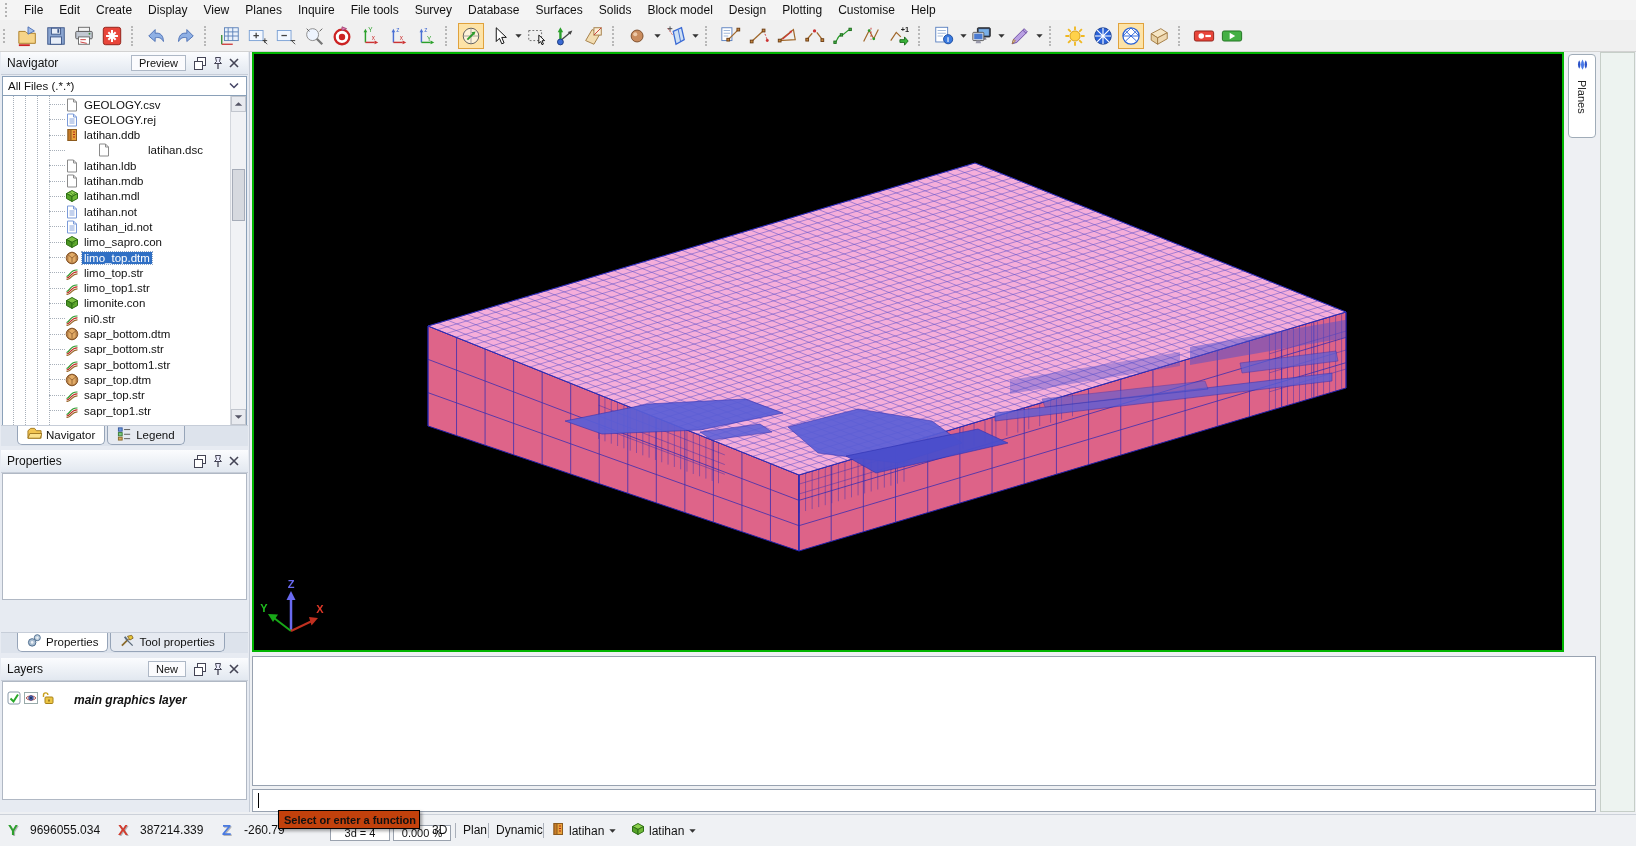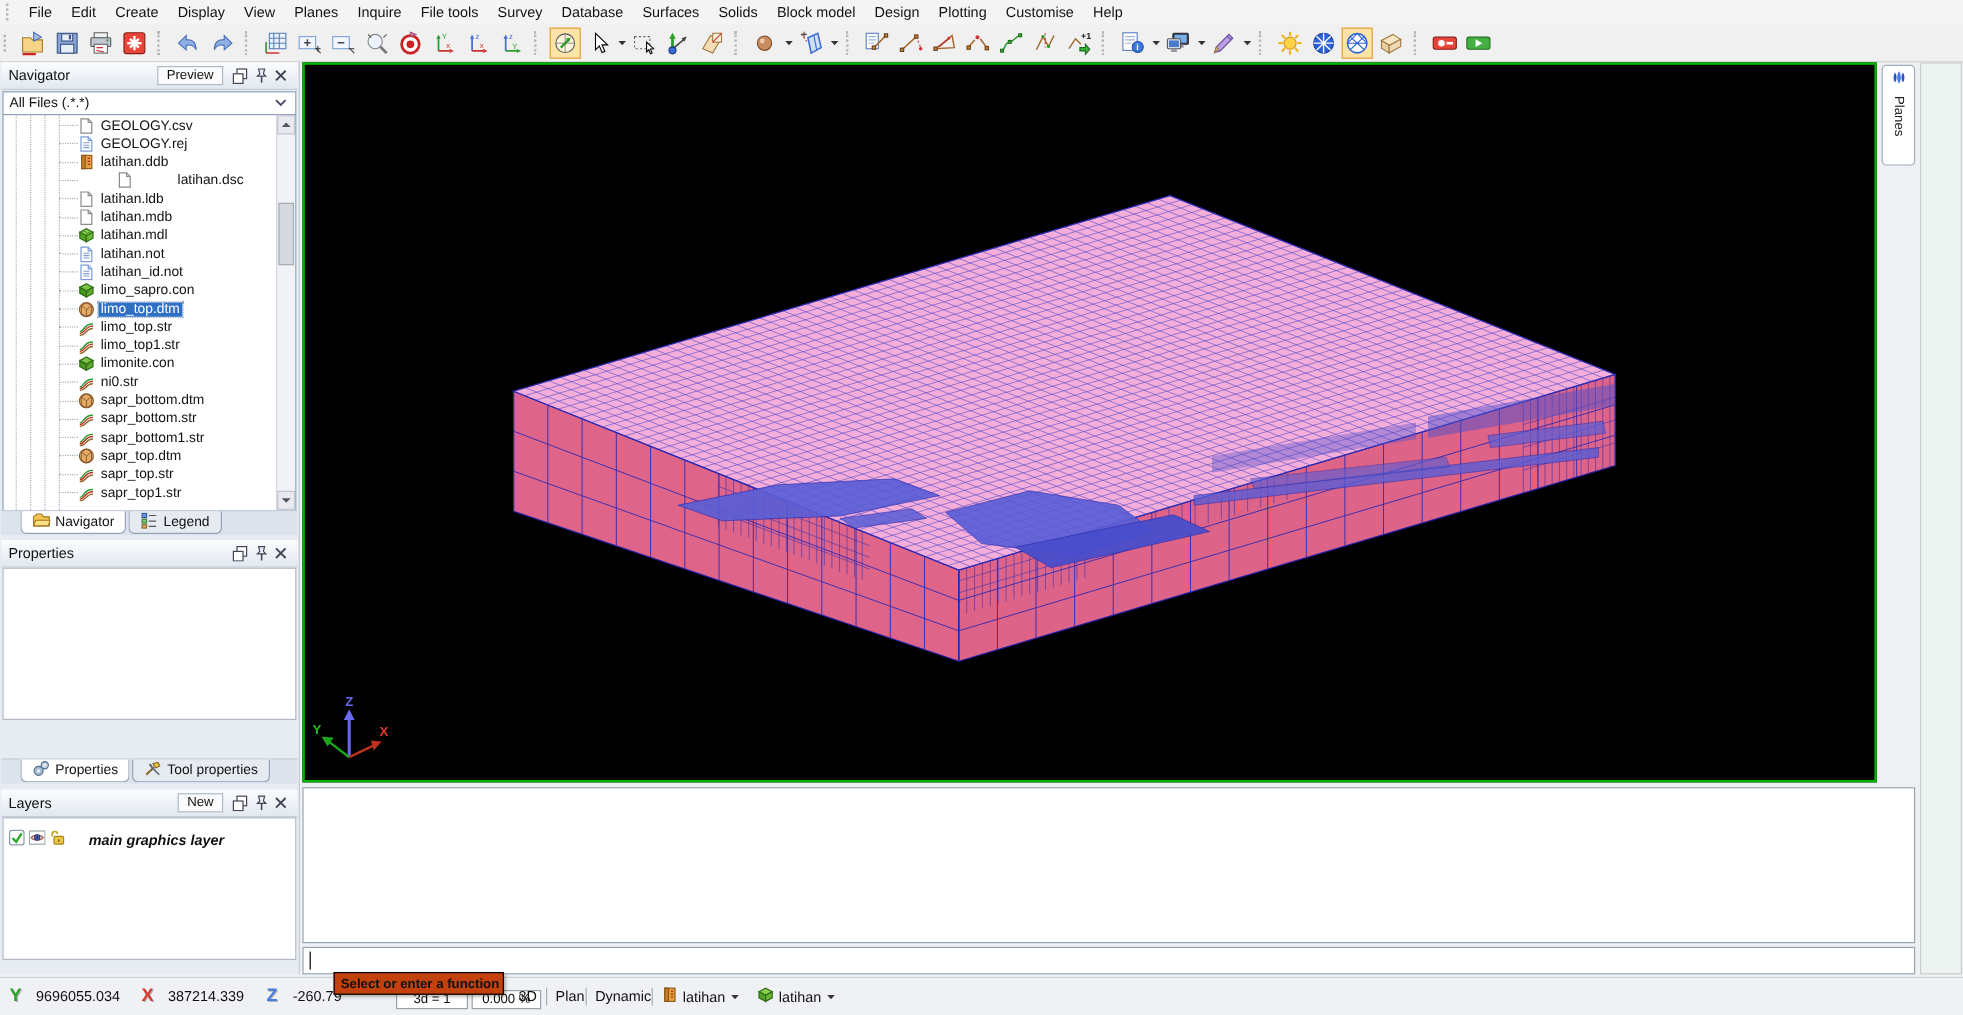--- a/index.html
+++ b/index.html
@@ -1056,21 +1056,21 @@
     <span>Select or enter a function</span>
   </div>
 
   <div id="statusbar">
     <span class="sb-glyph g-y" style="left:8px">Y</span>
     <span class="sb-val" style="left:30px">9696055.034</span>
     <span class="sb-glyph g-x" style="left:118px">X</span>
     <span class="sb-val" style="left:140px">387214.339</span>
     <span class="sb-glyph g-z" style="left:222px">Z</span>
     <span class="sb-val" style="left:244px">-260.79</span>
-    <span class="sb-box" style="left:330px;width:60px">3d = 1</span>
+    <span class="sb-box" style="left:330px;width:60px">3d = 4</span>
     <span class="sb-box" style="left:393px;width:58px">0.000 %</span>
     <span class="sb-mode" style="left:432px">3D</span>
     <span class="sb-div" style="left:455px"></span>
     <span class="sb-mode" style="left:463px">Plan</span>
     <span class="sb-div" style="left:488px"></span>
     <span class="sb-mode" style="left:496px">Dynamic</span>
     <span class="sb-div" style="left:543px"></span>
     <span class="sb-dd" style="left:551px">
       <span><svg width="14" height="14" viewBox="0 0 14 14">
             <rect x="3" y="1.5" width="8.5" height="11" fill="#e8a23c" stroke="#8c5a1d"></rect>

